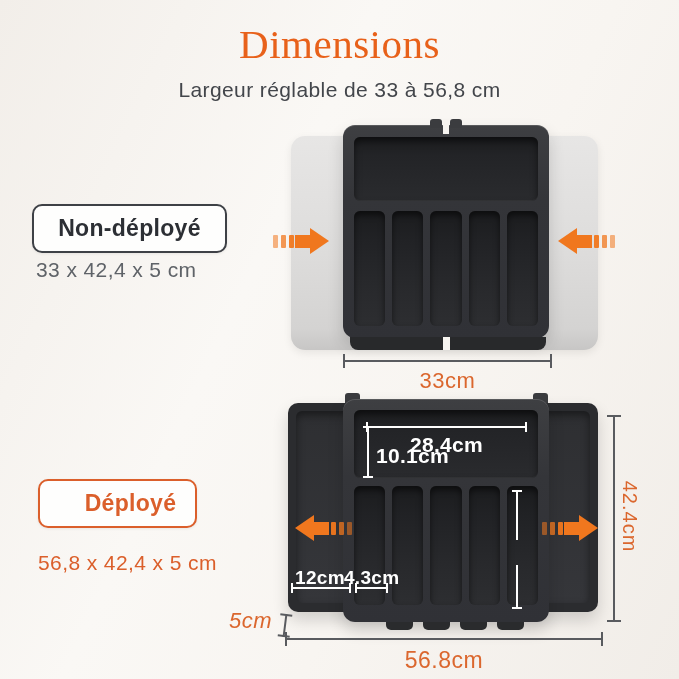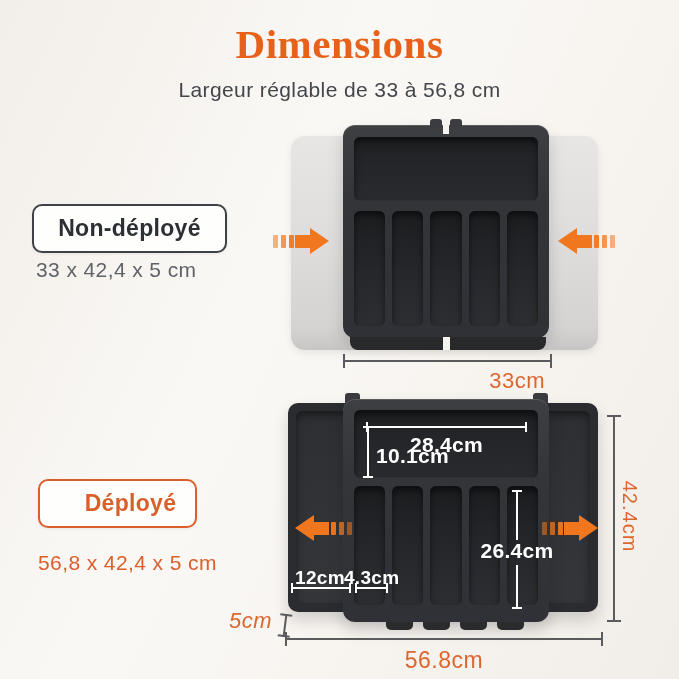--- a/index.html
+++ b/index.html
@@ -5,21 +5,21 @@
   html,body{margin:0;padding:0;}
   #canvas{
     position:relative;width:679px;height:679px;overflow:hidden;
     font-family:"Liberation Sans",sans-serif;
     background:linear-gradient(115deg,#F2EEE9 0%,#FAF8F5 38%,#F8F5F1 62%,#F1EDE8 100%);
     --orange:#E8611A;--txt-orange:#DB672E;--arrow:#F0771E;--lim:#595B5F;
   }
   .abs{position:absolute;}
   
   .title{left:0;right:0;top:20px;text-align:center;font-family:"Liberation Serif",serif;
-    font-weight:700;font-size:41px;color:var(--orange);letter-spacing:.5px;}
+    font-weight:400;font-size:41px;color:var(--orange);letter-spacing:.5px;}
   .subtitle{left:0;right:0;top:78px;text-align:center;font-size:21px;color:#43464B;
     font-weight:500;letter-spacing:.4px;}
   
   .badge{border-radius:10px;background:#FEFEFD;display:flex;align-items:center;justify-content:center;
     font-weight:700;font-size:23px;letter-spacing:.3px;box-shadow:0 1px 3px rgba(0,0,0,.07);}
   .badge.dark{border:2.5px solid #3E4146;color:#2C2F34;}
   .badge.orange{border:2.5px solid #DB5F2B;color:#DB5F2B;}
   .sizetext{font-size:21px;letter-spacing:.4px;font-weight:500;}
   .sizetext.gray{color:#5F6368;}
   .sizetext.orange{color:#DB5F2B;margin-top:19px;}
@@ -110,21 +110,21 @@
   </div>
   <div class="arrow" style="left:558px;top:228px;">
     <div class="head-l"></div>
       <div class="shaft"></div>
     <div class="dash d3"></div>
       <div class="dash d2"></div>
       <div class="dash d1"></div>
   </div>
 
   <div class="dimh" style="left:343px;top:360px;width:209px;"></div>
-  <div class="dlabel" style="left:336px;width:209px;top:368px;text-align:right;">33cm</div>
+  <div class="dlabel" style="left:343px;width:209px;top:368px;">33cm</div>
 
   <div class="abs badge dark" style="left:32px;top:204px;width:191px;height:45px;">
     <span>Non-déployé</span>
   </div>
   <div class="abs sizetext gray" style="left:36px;top:258px;">33 x 42,4 x 5 cm</div>
 
   <div class="abs wing" style="left:288px;top:403px;width:310px;height:209px;">
     <div class="wing-inner"></div>
   </div>
 
@@ -161,21 +161,20 @@
       <div class="head-r"></div>
   </div>
 
   <div class="dimh w" style="left:366px;top:426px;width:161px;"></div>
   <div class="wlabel" style="left:366px;width:161px;top:433px;">28.4cm</div>
   <div class="dimv w" style="left:367px;top:426px;height:52px;"></div>
   <div class="wlabel" style="left:376px;top:444px;text-align:right;">10.1cm</div>
 
   <div class="dimv w no-bottom" style="left:516px;top:490px;height:50px;"></div>
   <div class="dimv w no-top" style="left:516px;top:565px;height:44px;"></div>
-  <div class="wlabel" style="left:476px;width:82px;top:539px;">26.4cm</div>
 
   <div class="wlabel" style="left:290px;width:60px;top:567px;font-size:19px;">12cm</div>
   <div class="dimh w" style="left:291px;top:587px;width:60px;"></div>
   <div class="wlabel" style="left:344px;width:52px;top:567px;font-size:19px;">4.3cm</div>
   <div class="dimh w" style="left:355px;top:587px;width:33px;"></div>
 
   <div class="dimh" style="left:285px;top:638px;width:318px;"></div>
   <div class="dlabel" style="left:285px;width:318px;top:647px;font-size:23px;">56.8cm</div>
 
   <div class="dimv" style="left:613px;top:415px;height:207px;"></div>

